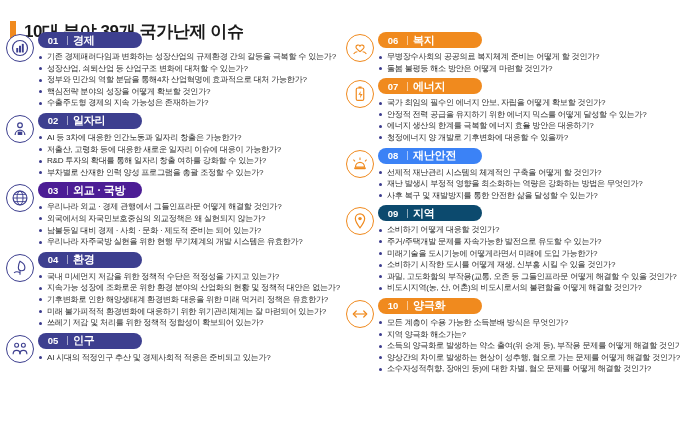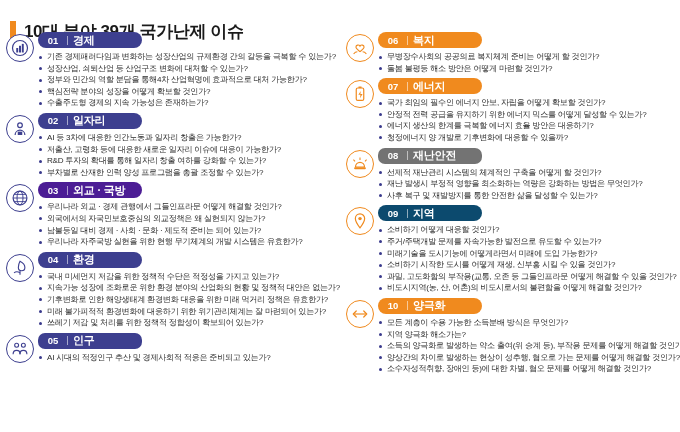--- a/index.html
+++ b/index.html
@@ -186,21 +186,21 @@
       <div class="group">
         <div class="badge" style="background: rgb(255, 255, 255); border: 1.6px solid rgb(61, 63, 143);">
           <svg width="18" height="18" viewBox="0 0 24 24">
             <circle cx="7.5" cy="7" r="2.6" fill="none" stroke="#3d3f8f" stroke-width="1.5"></circle>
             <circle cx="16.5" cy="7" r="2.6" fill="none" stroke="#3d3f8f" stroke-width="1.5"></circle>
             <path d="M2.8 19c0-3 2.1-5.2 4.7-5.2S12.2 16 12.2 19" fill="none" stroke="#3d3f8f" stroke-width="1.5"></path>
             <path d="M11.8 19c0-3 2.1-5.2 4.7-5.2S21.2 16 21.2 19" fill="none" stroke="#3d3f8f" stroke-width="1.5"></path>
           </svg>
         </div>
         <div class="title-row">
-          <div class="title-pill" style="background: rgb(61, 63, 143); border-radius: 7px;">
+          <div class="title-pill" style="background: rgb(61, 63, 143);">
             <span class="title-num">05</span>
             <span class="title-sep"></span>
             <span class="title-text">인구</span>
           </div>
         </div>
         <ul class="items">
           <li>AI 시대의 적정인구 추산 및 경제사회적 적응은 준비되고 있는가?</li>
         </ul>
       </div>
     </div>
@@ -248,21 +248,21 @@
       </div>
       <div class="group">
         <div class="badge" style="background: rgb(255, 255, 255); border: 1.6px solid rgb(240, 138, 30);">
           <svg width="18" height="18" viewBox="0 0 24 24">
             <path d="M6 16c0-3.4 2.7-6.2 6-6.2s6 2.8 6 6.2z" fill="none" stroke="#f08a1e" stroke-width="1.6"></path>
             <rect x="4.2" y="16.2" width="15.6" height="2.8" rx="1.2" fill="#f08a1e"></rect>
             <path d="M12 6.5V3.2M18.6 8.4l2.2-2.2M5.4 8.4L3.2 6.2" stroke="#f08a1e" stroke-width="1.4" fill="none"></path>
           </svg>
         </div>
         <div class="title-row">
-          <div class="title-pill" style="background: #737373; border-radius: 7px;">
+          <div class="title-pill" style="background: #3b82f6;">
             <span class="title-num">08</span>
             <span class="title-sep"></span>
             <span class="title-text">재난안전</span>
           </div>
         </div>
         <ul class="items">
           <li>선제적 재난관리 시스템의 체계적인 구축을 어떻게 할 것인가?</li>
           <li>재난 발생시 부정적 영향을 최소화하는 역량은 강화하는 방법은 무엇인가?</li>
           <li>사후 복구 및 재발방지를 통한 안전한 삶을 달성할 수 있는가?</li>
         </ul>

